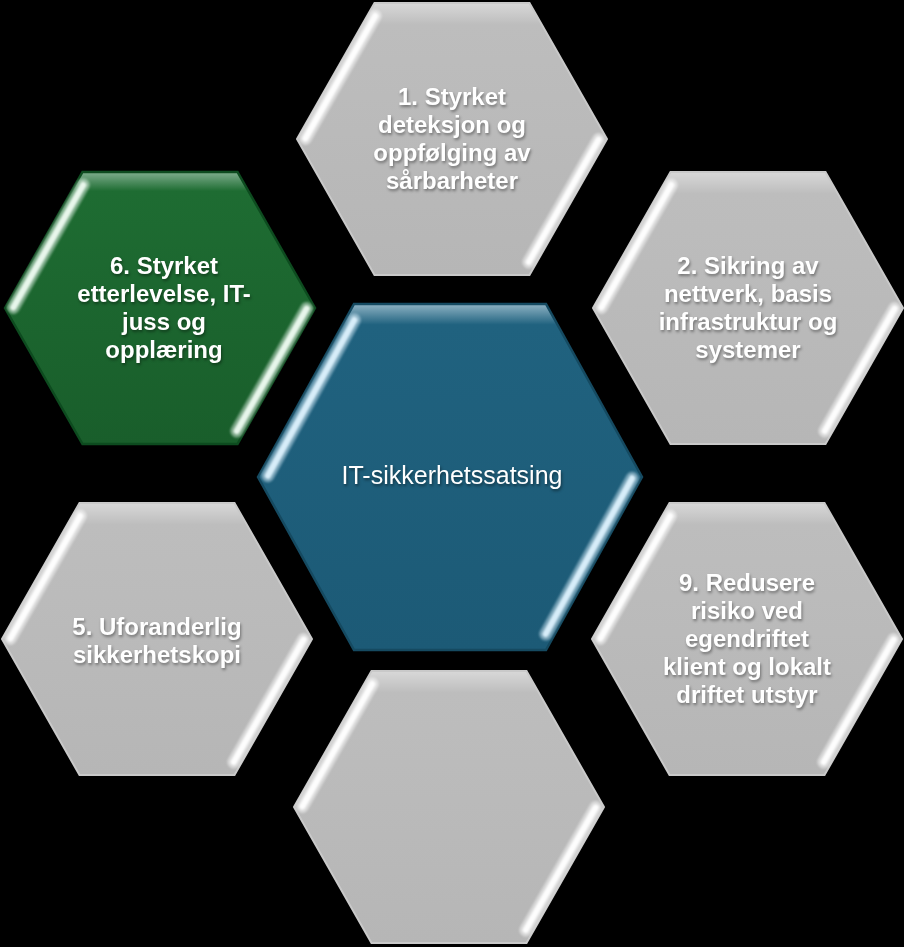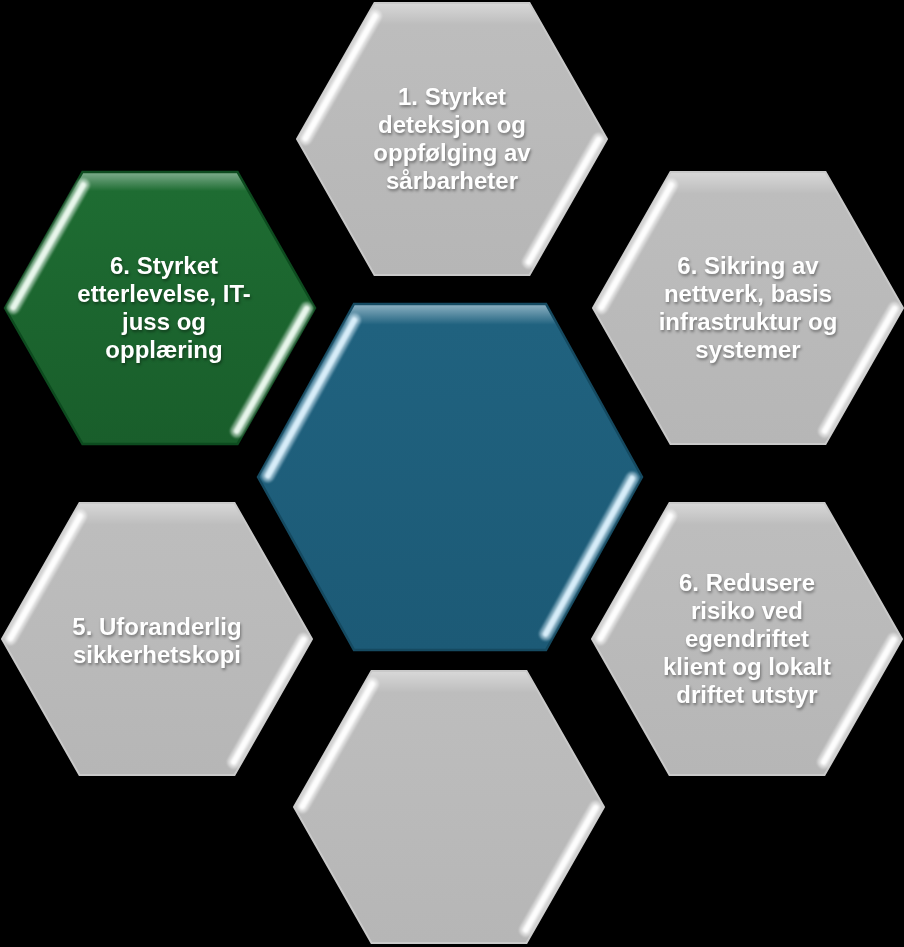--- a/index.html
+++ b/index.html
@@ -139,34 +139,35 @@
         <line class="hl-core" x1="632.1" y1="478.3" x2="545.7" y2="634" stroke-width="6.5" stroke-linecap="round" stroke="#ddf1fd"></line>
       </g>
     </g>
   </svg>
 
   <div class="hex-label" style="left:452px; top:139px; width:260px">1. Styrket
 deteksjon og
 oppfølging av
 sårbarheter</div>
 
-  <div class="hex-label" style="left:748px; top:308px; width:260px">6. Sikring av
+  <div class="hex-label" style="left:748px; top:308px; width:260px">2. Sikring av
 nettverk, basis
 infrastruktur og
 systemer</div>
 
-  <div class="hex-label" style="left:747px; top:639px; width:260px">6. Redusere
+  <div class="hex-label" style="left:747px; top:639px; width:260px">9. Redusere
 risiko ved
 egendriftet
 klient og lokalt
 driftet utstyr</div>
 
 
   <div class="hex-label" style="left:157px; top:641px; width:260px">5. Uforanderlig
 sikkerhetskopi</div>
 
   <div class="hex-label" style="left:164px; top:308px; width:270px">6. Styrket
 etterlevelse, IT-
 juss og
 opplæring</div>
 
+  <div class="hex-label center-label" style="left:452px; top:475px; width:320px">IT-sikkerhetssatsing</div>
 
 </div>
 
 </body></html>

